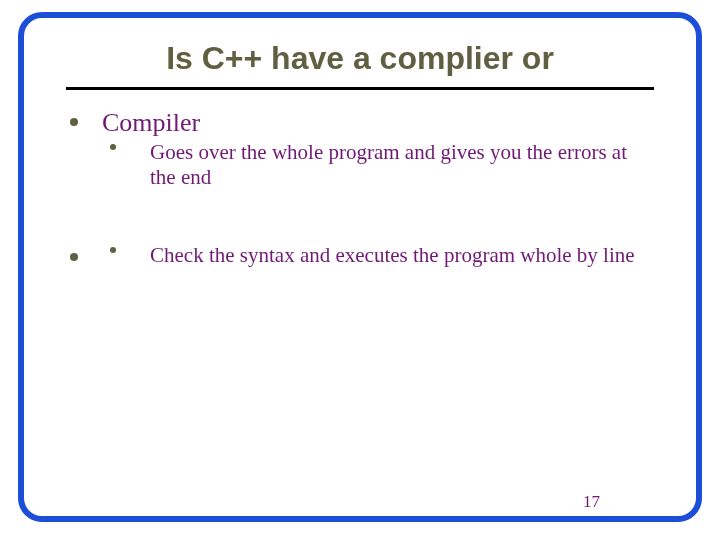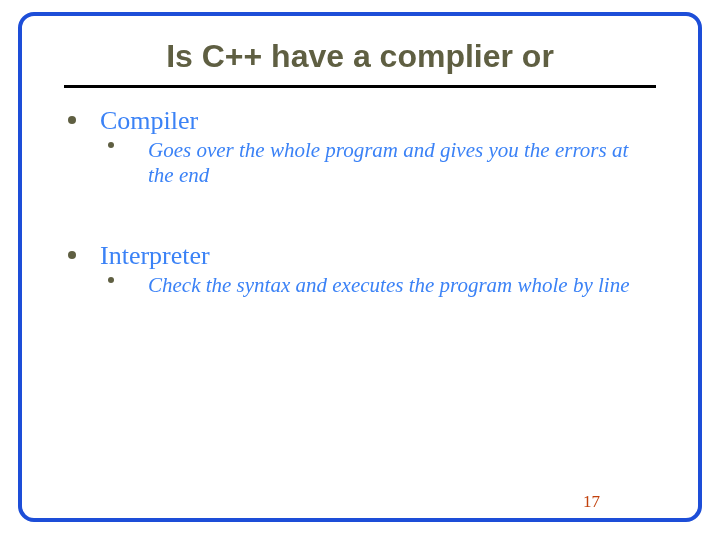--- a/index.html
+++ b/index.html
@@ -9,41 +9,41 @@
     background: #fff;
     position: relative;
     font-family: "Times New Roman", Times, serif;
   }
   .slide-frame {
     position: absolute;
     top: 12px;
     left: 18px;
     right: 18px;
     bottom: 18px;
-    border: 4px solid #1d4ed8;
-    border-radius: 16px;
+    border: 6px solid #1d4ed8;
+    border-radius: 24px;
     padding: 22px 42px 28px 42px;
   }
   .title {
     font-family: Arial, Helvetica, sans-serif;
     font-weight: 900;
     font-size: 32px;
     color: #5f5f42;
     text-align: center;
     line-height: 1.15;
     padding: 0 10px 8px 10px;
   }
   .title-rule {
     border: none;
     border-top: 3px solid #000;
     margin: 2px 0 18px 0;
   }
   .content {
     font-size: 22px;
-    color: #3b82f6;
+    color: #701a75;
   }
   .l1 {
     position: relative;
     padding-left: 36px;
     margin-bottom: 2px;
   }
   .l1-bullet {
     position: absolute;
     left: 4px;
     top: 10px;
@@ -53,42 +53,41 @@
     border-radius: 50%;
   }
   .l1-text {
     font-size: 26px;
   }
   .l2 {
     position: relative;
     padding-left: 84px;
     margin-top: 0;
     margin-bottom: 52px;
-    font-style: italic;
   }
   .l2-bullet {
     position: absolute;
     left: 44px;
     top: 4px;
     width: 6px;
     height: 6px;
     background: #5f5f42;
     border-radius: 50%;
   }
   .l2-text {
     font-size: 21px;
     line-height: 1.22;
     display: block;
   }
   .page-num {
     position: absolute;
     right: 120px;
     bottom: 28px;
     font-size: 17px;
-    color: #c2410c;
+    color: #701a75;
   }
 </style>
 </head>
 <body>
 
 <div class="slide-frame">
 
   <div class="title">
     <span>Is C++ have a complier or</span><br>
   </div>
@@ -100,21 +99,20 @@
       <span class="l1-bullet"></span>
       <span class="l1-text">Compiler</span>
     </div>
     <div class="l2">
       <span class="l2-bullet"></span>
       <span class="l2-text">Goes over the whole program and gives you the errors  at the end</span>
     </div>
 
     <div class="l1">
       <span class="l1-bullet"></span>
-      <span class="l1-text">Interpreter</span>
     </div>
     <div class="l2" style="margin-bottom:0;">
       <span class="l2-bullet"></span>
       <span class="l2-text">Check the syntax and executes the program whole by line</span>
     </div>
 
   </div>
 
 </div>
 

